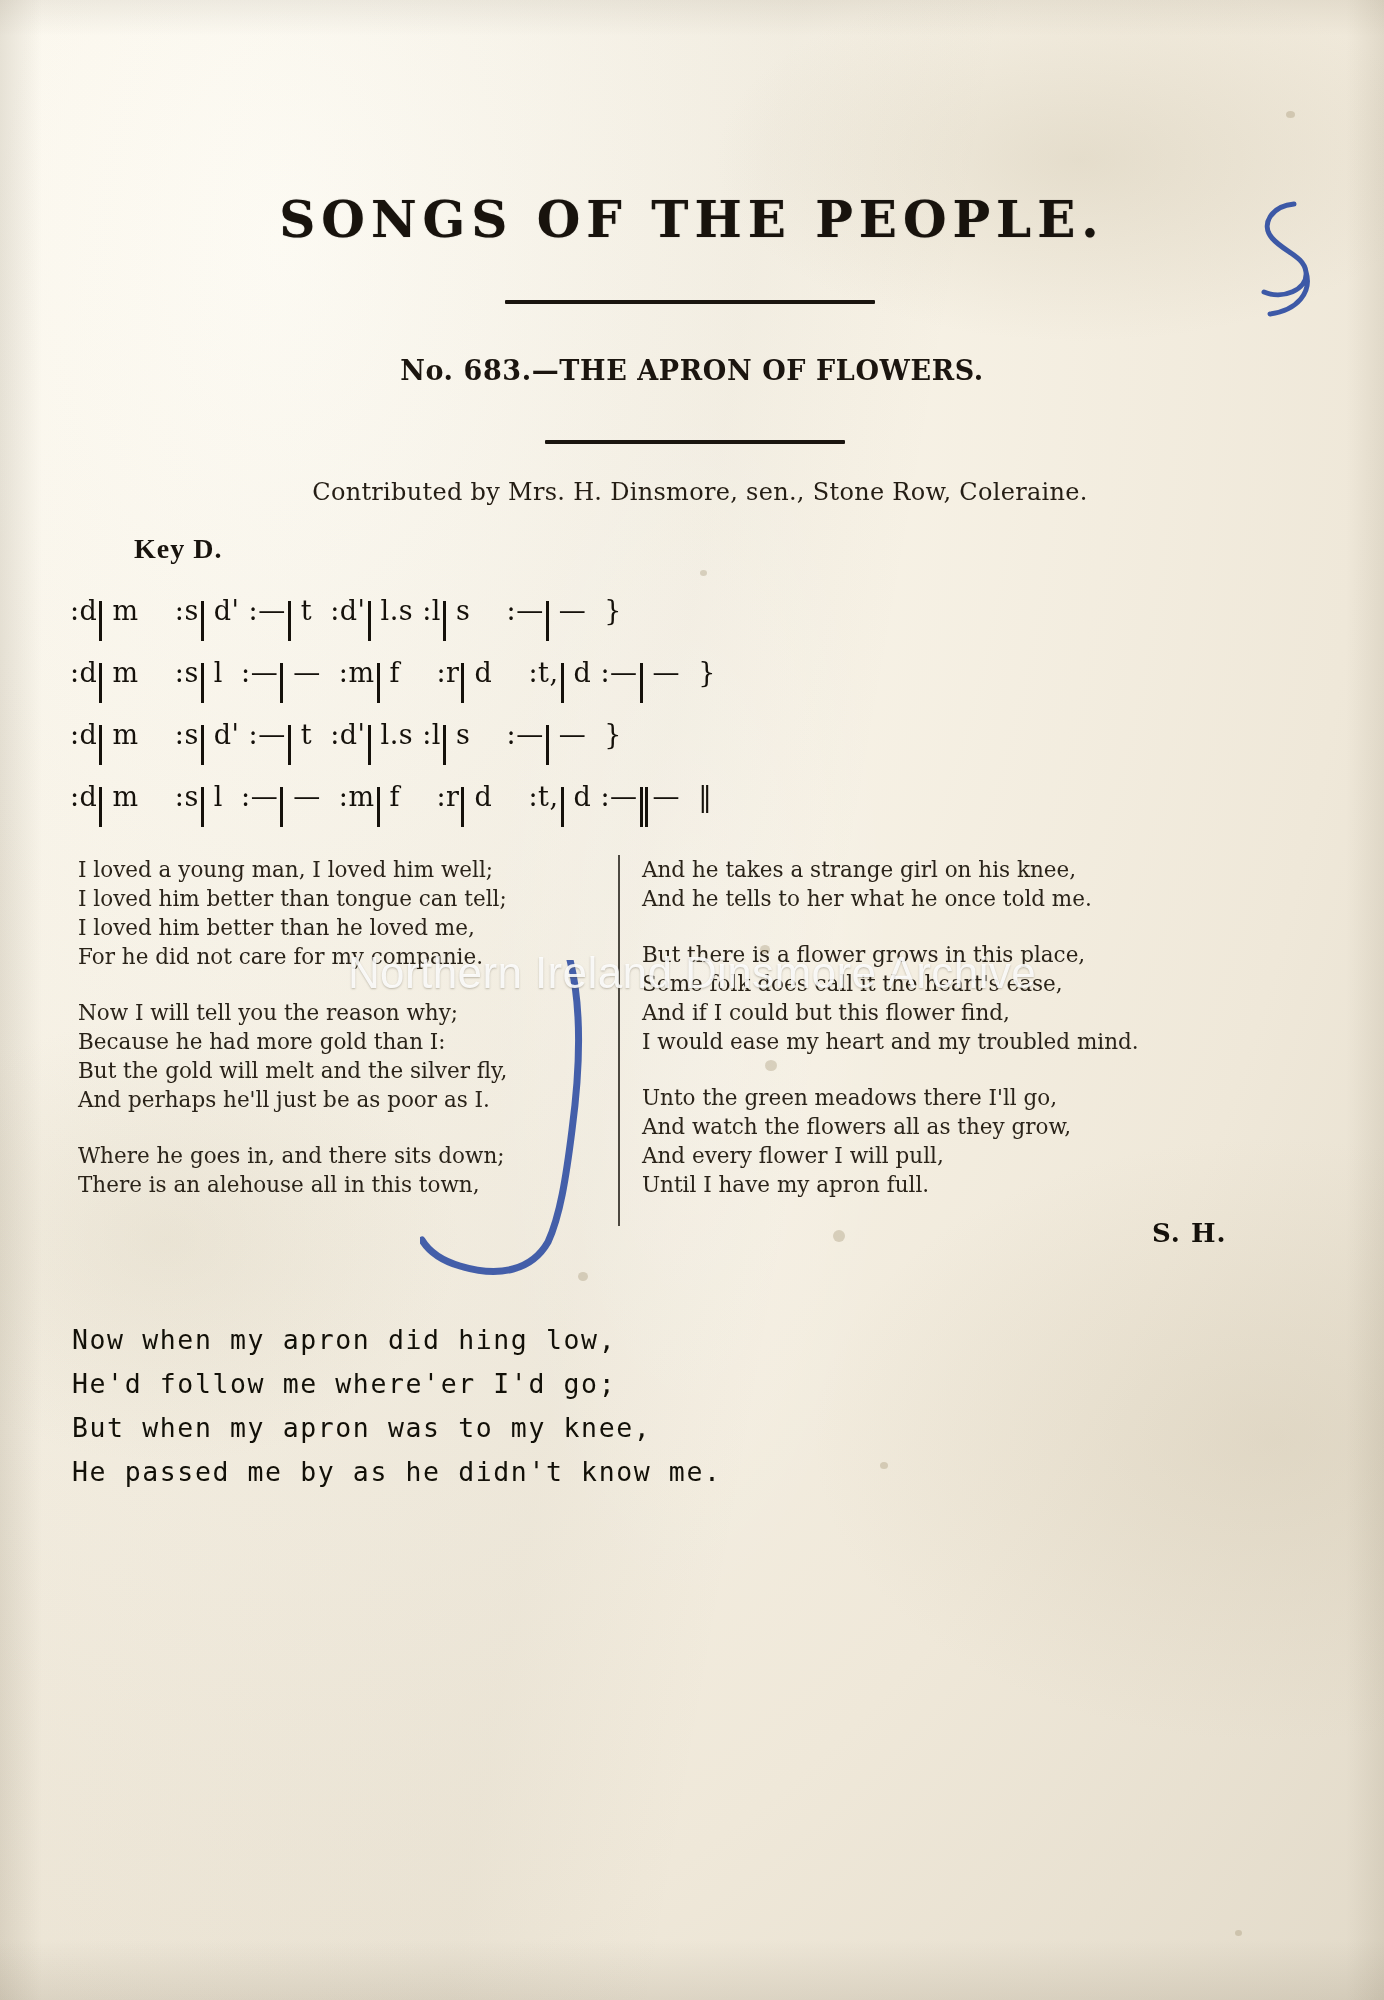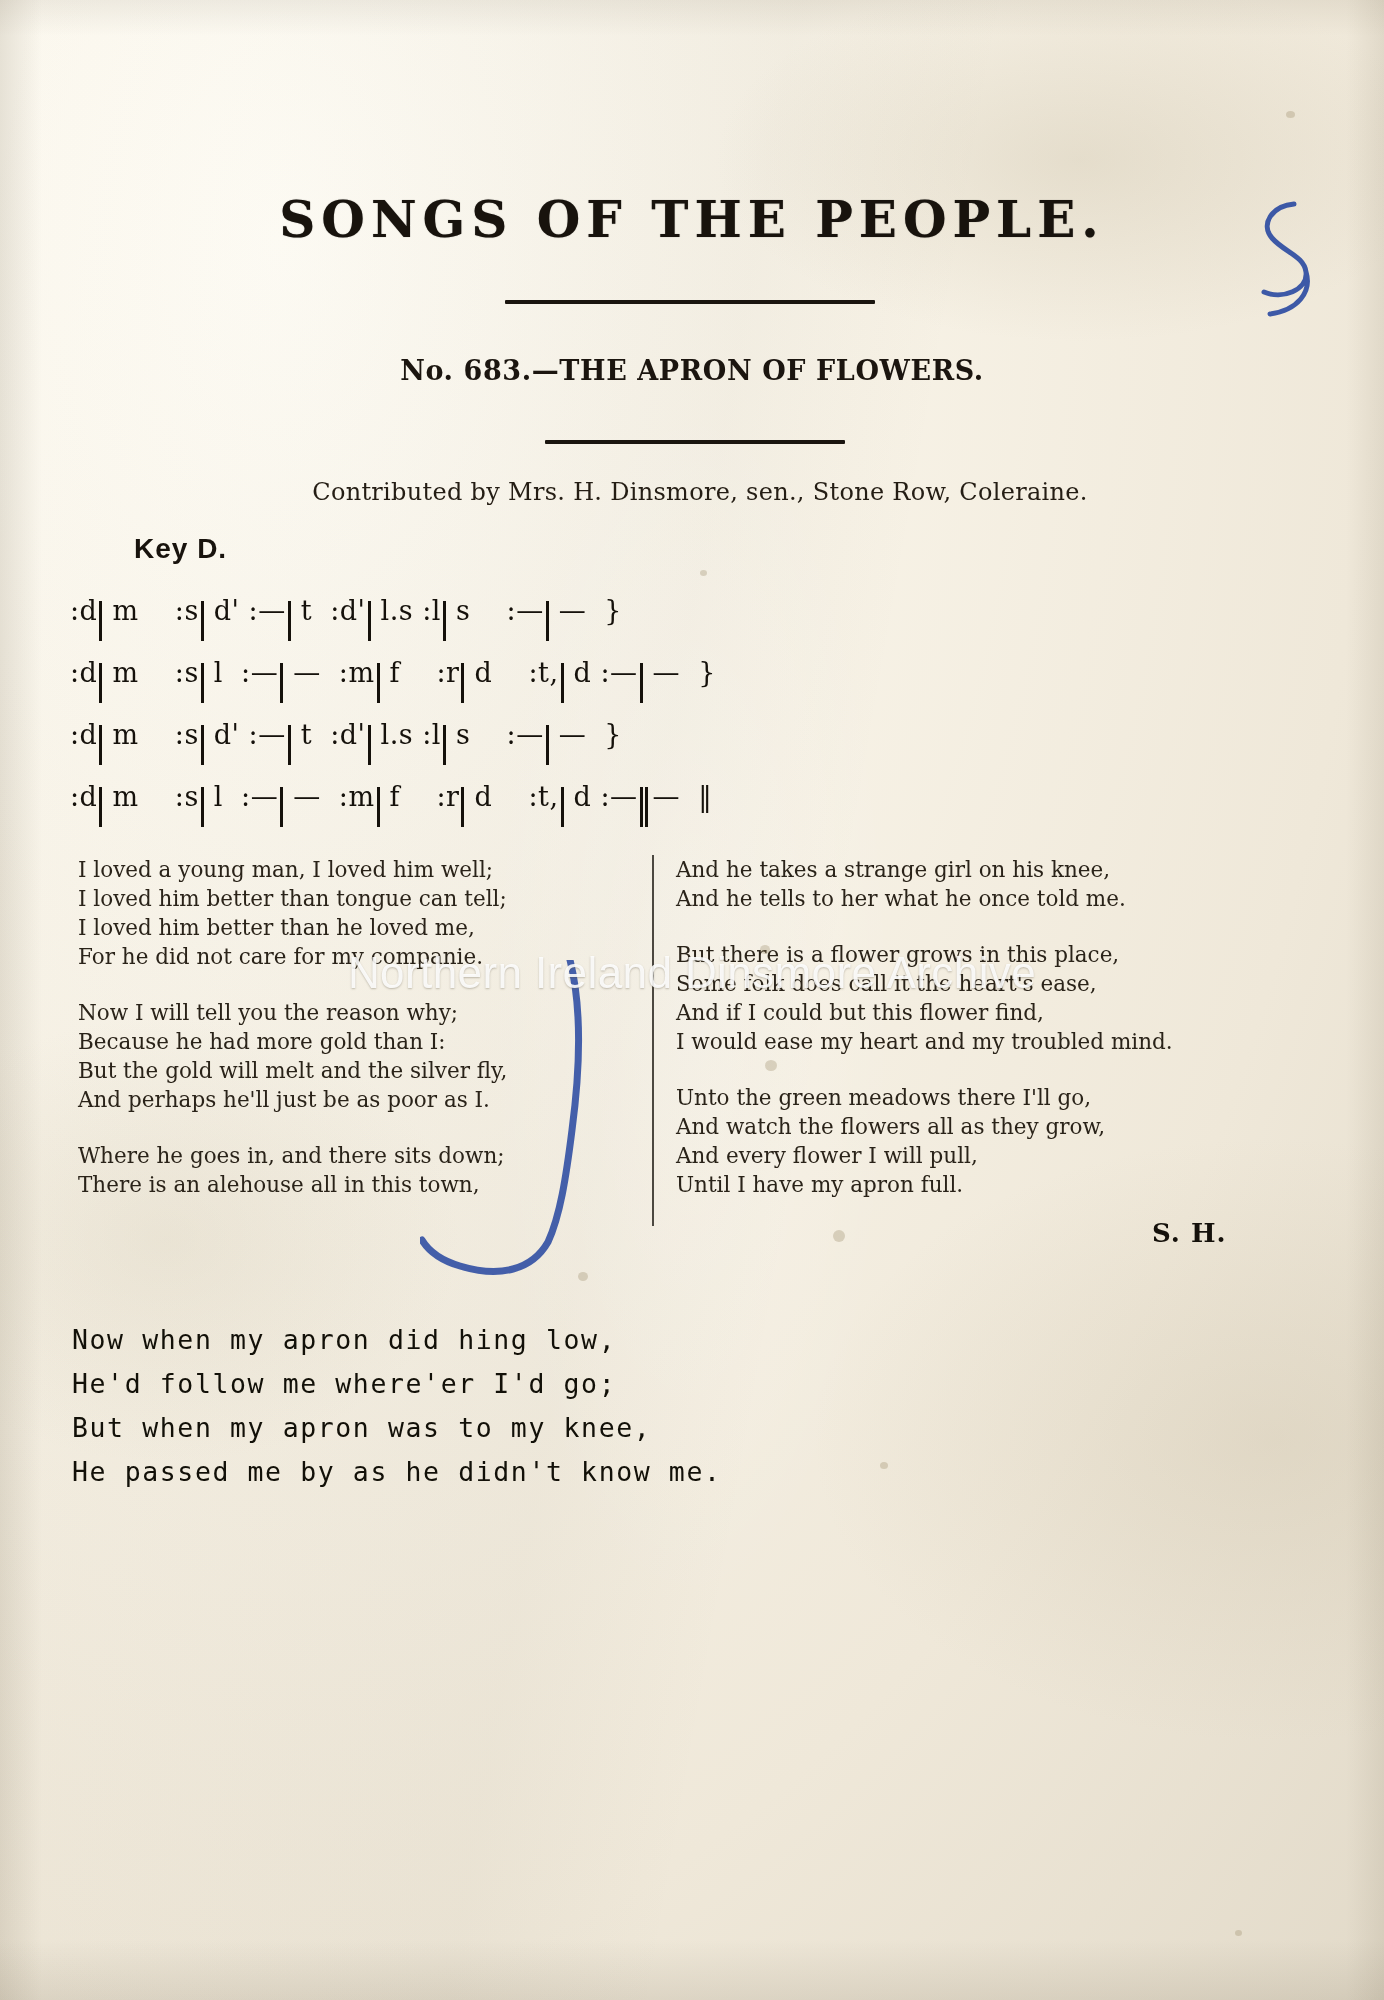--- a/index.html
+++ b/index.html
@@ -98,21 +98,21 @@
     font-family: "DejaVu Serif", serif;
     font-size: 24px;
     letter-spacing: 0.3px;
     color: #241d14;
     padding-left: 8px;
   }
   .keyline {
     position: absolute;
     top: 533px;
     left: 134px;
-    font-family: Liberation Sans, sans-serif;
+    font-family: Liberation Serif, serif;
     font-weight: bold;
     font-size: 28px;
     letter-spacing: 1px;
     color: #18130d;
   }
 
   
   .notation {
     position: absolute;
     top: 595px;
@@ -151,21 +151,20 @@
     top: 855px;
     left: 78px;
     width: 1190px;
     font-family: "DejaVu Serif", serif;
     font-size: 21.5px;
     line-height: 29px;
     color: #2a2319;
   }
   .verse-cols {
     display: flex;
-    gap: 34px;
   }
   .col { width: 540px; }
   .col.right { padding-left: 22px; border-left: 2px solid rgba(20,16,10,0.75); }
   .stanza { margin-bottom: 27px; }
   .line { white-space: pre; }
 
   .signature {
     position: absolute;
     top: 1218px;
     left: 1152px;

